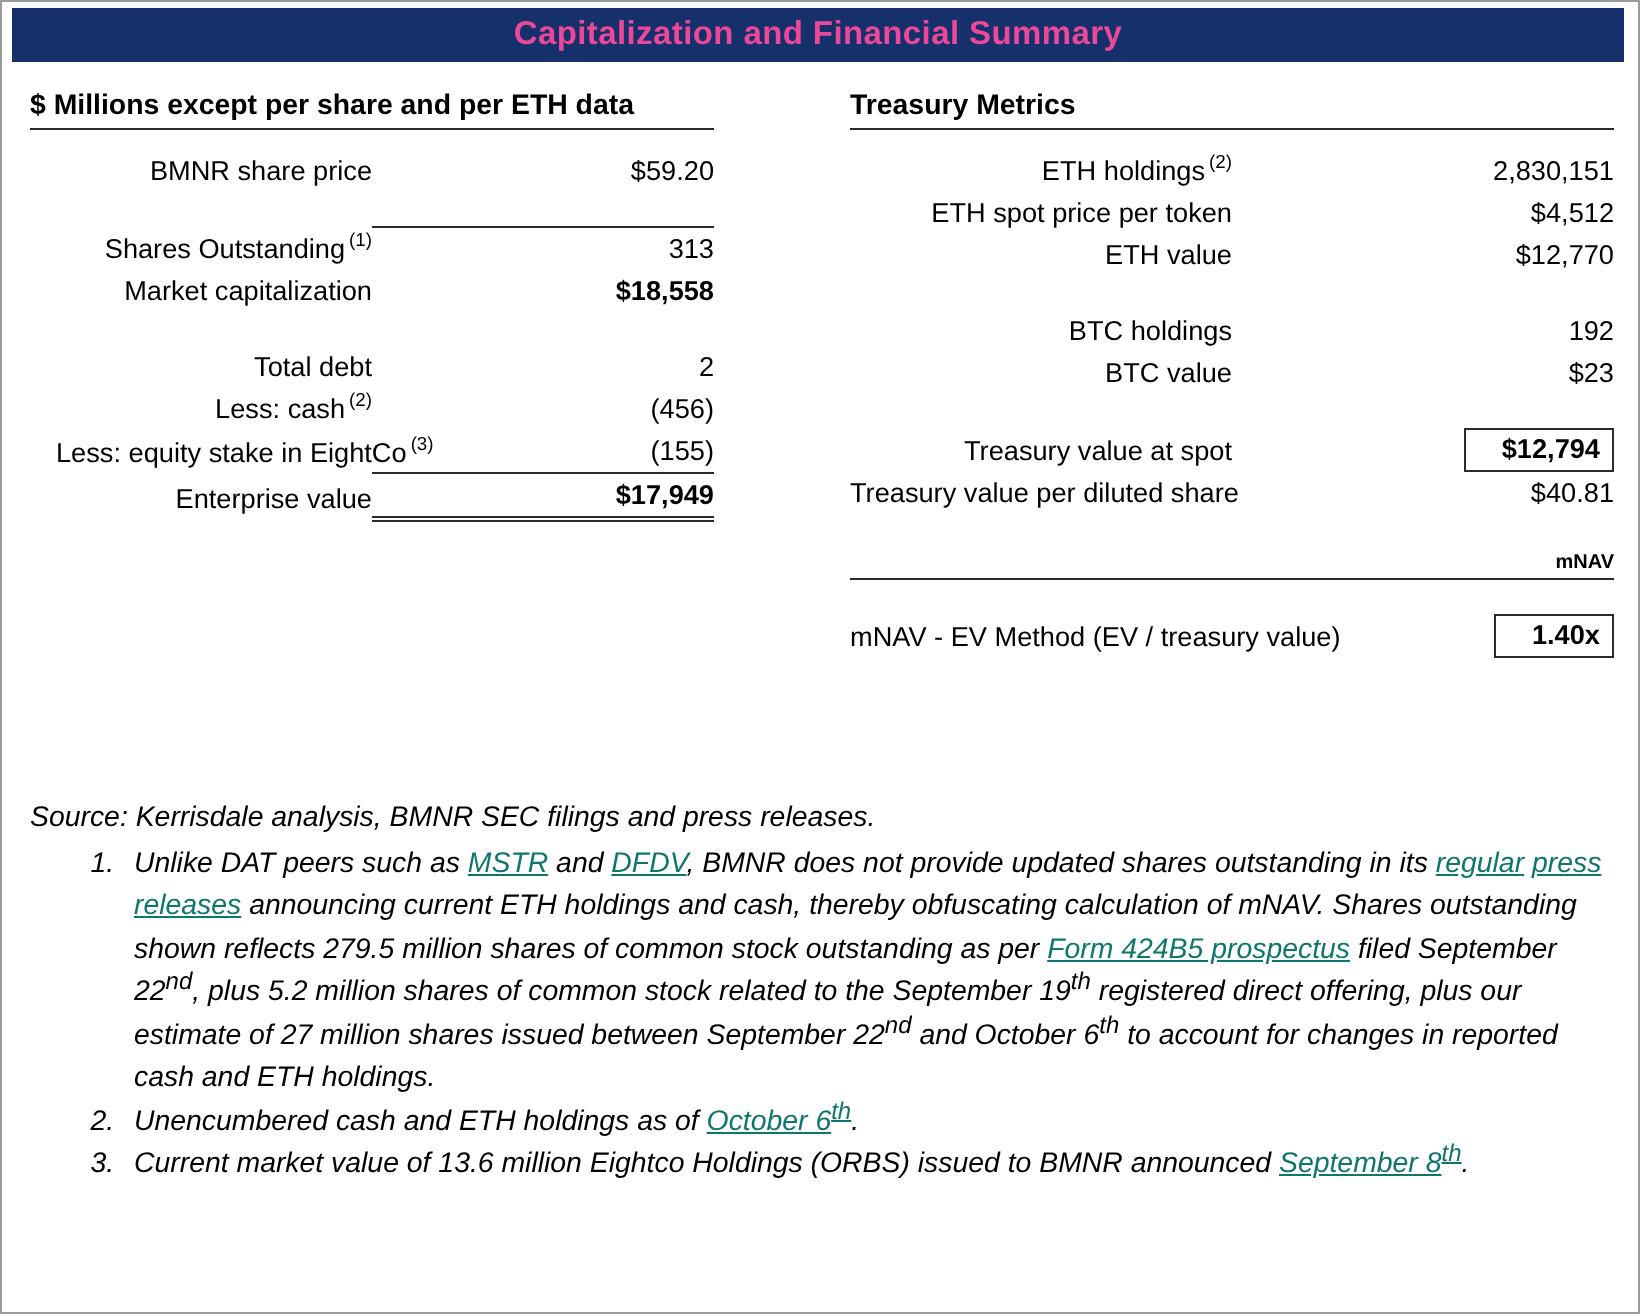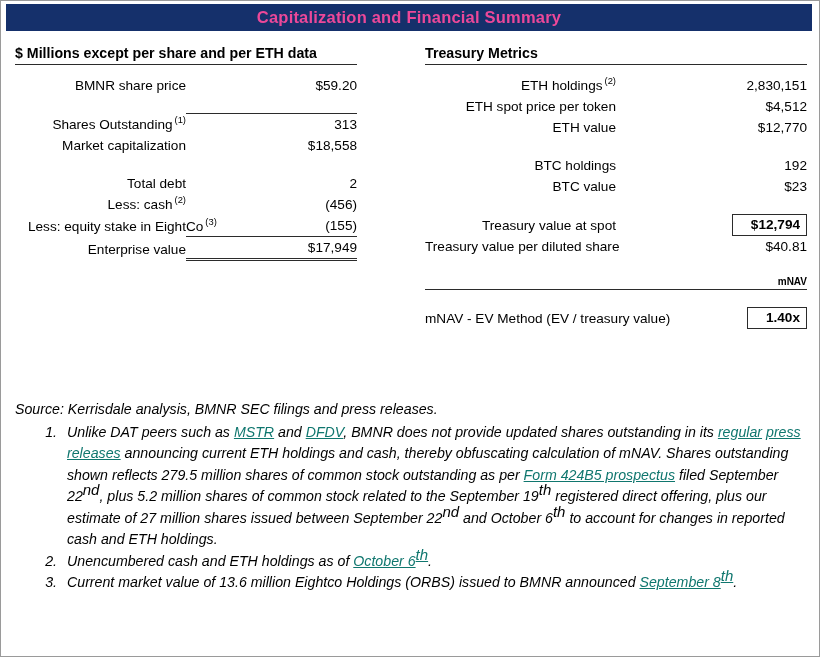--- a/index.html
+++ b/index.html
@@ -80,21 +80,21 @@
     line-height: 21px;
     white-space: nowrap;
   }
   td.lbl { text-align: right; }
   td.val { text-align: right; width: 118px; }
 
   
   tr.gap td { height: 17px; line-height: 17px; font-size: 0; }
   tr.gap-sm td { height: 10px; line-height: 10px; font-size: 0; }
   .indent   { padding-left: 13px !important; }
-  .bold     { font-weight: normal; }
+  .bold     { font-weight: bold; }
 
   
   td.rule-top-val {
     border-top: 1.4px solid #2b2b2b;
   }
   td.dbl-bottom-val {
     border-bottom: 3px double #2b2b2b;
     text-align: right;
   }
 
@@ -146,21 +146,21 @@
   }
   ol.note-list > li {
     padding-left: 6px;
     margin-bottom: 0px;
   }
   a.lnk, .lnk {
     color: #0f766e;
     text-decoration: underline;
   }
   sup.ord {
-    font-size: 15px;
+    font-size: 12px;
     vertical-align: super;
     line-height: 0;
   }
 </style>
 </head>
 <body>
 
 <div class="slide">
 
   <div class="title-bar">

